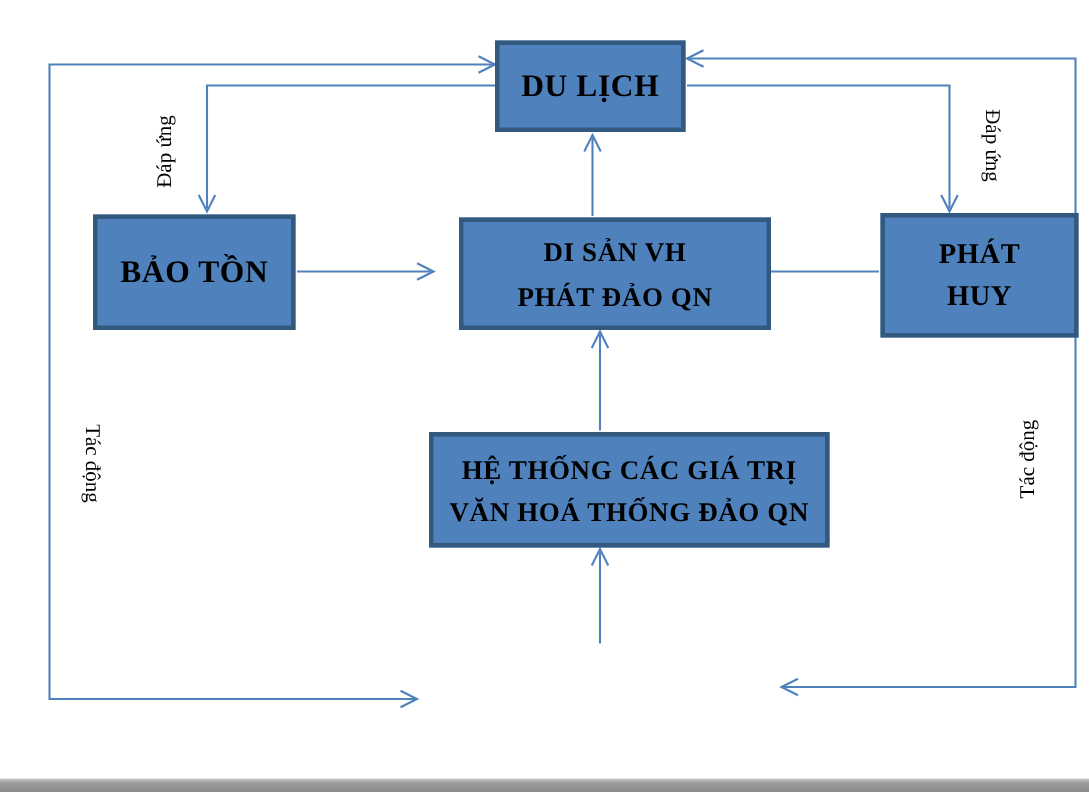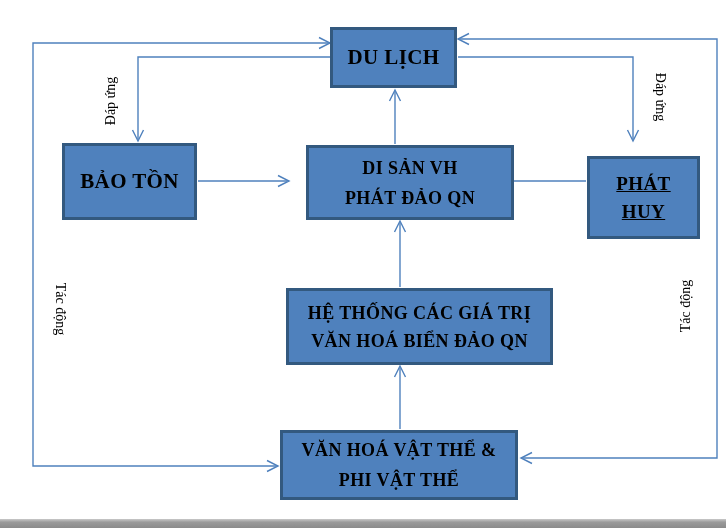--- a/index.html
+++ b/index.html
@@ -12,21 +12,21 @@
   .box {
     position:absolute; box-sizing:border-box;
     background:#4f81bd; border:3px solid #33597f;
     display:flex; flex-direction:column; justify-content:center; align-items:center;
     color:#000; font-weight:bold; text-align:center; letter-spacing:0.4px;
   }
   .box .ln { white-space:nowrap; }
   #box-du-lich  { left:330px; top:27px;  width:127px; height:61px; font-size:21px; }
   #box-bao-ton  { left:62px;  top:143px; width:135px; height:77px; font-size:21px;justify-content:center; }
   #box-di-san   { left:306px; top:145px; width:208px; height:75px; font-size:18px; line-height:30px; }
-  #box-phat-huy { left:587px; top:156px; width:113px; height:83px; font-size:19px; line-height:28px;text-decoration:underline; }
+  #box-phat-huy { left:587px; top:142px; width:132px; height:83px; font-size:19px; line-height:28px; }
   #box-he-thong { left:266px; top:288px; width:267px; height:77px; font-size:18px; line-height:28px;margin-left:20px; }
   #box-van-hoa  { left:280px; top:430px; width:238px; height:70px; font-size:18px; line-height:30px; }
   .edge-label {
     position:absolute; width:80px; height:20px; line-height:20px;
     font-size:14px; color:#000; text-align:center; white-space:nowrap;
   }
   #lbl-dap-ung-left  { left:71px;  top:91px;  transform:rotate(-90deg); }
   #lbl-dap-ung-right { left:620px; top:87px;  transform:rotate(90deg); }
   #lbl-tac-dong-left { left:20px;  top:299px; transform:rotate(90deg); }
   #lbl-tac-dong-right{ left:646px; top:296px; transform:rotate(-90deg); }
@@ -105,27 +105,23 @@
     <div class="ln">PHÁT ĐẢO QN</div>
   </div>
 
   <div class="box" id="box-phat-huy">
     <div class="ln">PHÁT</div>
     <div class="ln">HUY</div>
   </div>
 
   <div class="box" id="box-he-thong">
     <div class="ln">HỆ THỐNG CÁC GIÁ TRỊ</div>
-    <div class="ln">VĂN HOÁ BIỂN ĐẢO QN</div>
+    <div class="ln">VĂN HOÁ THỐNG ĐẢO QN</div>
   </div>
 
-  <div class="box" id="box-van-hoa">
-    <div class="ln">VĂN HOÁ VẬT THỂ &amp;</div>
-    <div class="ln">PHI VẬT THỂ</div>
-  </div>
 
   <div class="edge-label" id="lbl-dap-ung-left">Đáp ứng</div>
   <div class="edge-label" id="lbl-dap-ung-right">Đáp ứng</div>
   <div class="edge-label" id="lbl-tac-dong-left">Tác động</div>
   <div class="edge-label" id="lbl-tac-dong-right">Tác động</div>
 
   <div id="bottom-bar"></div>
 
 </div>
 

